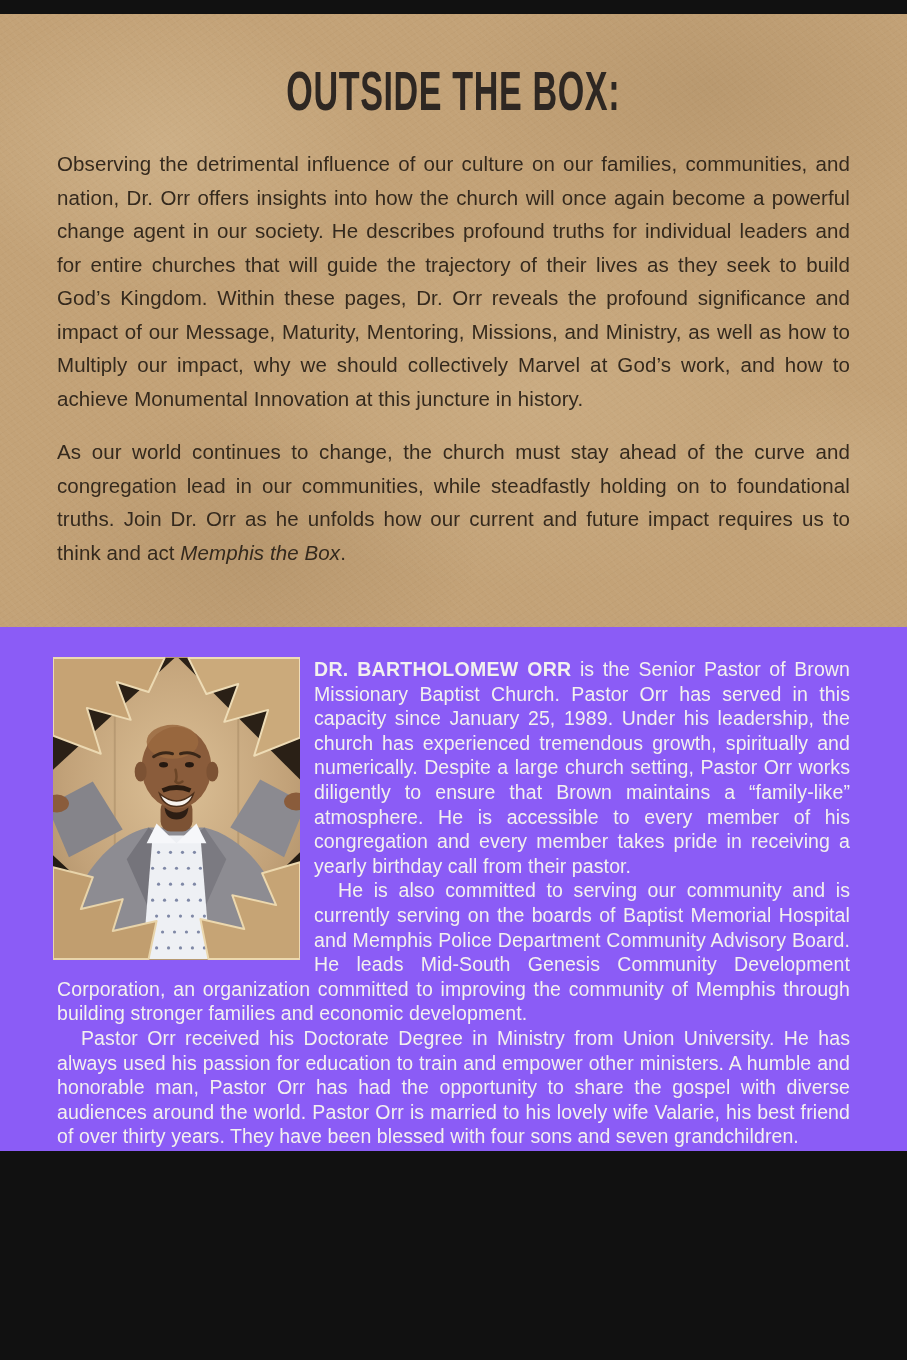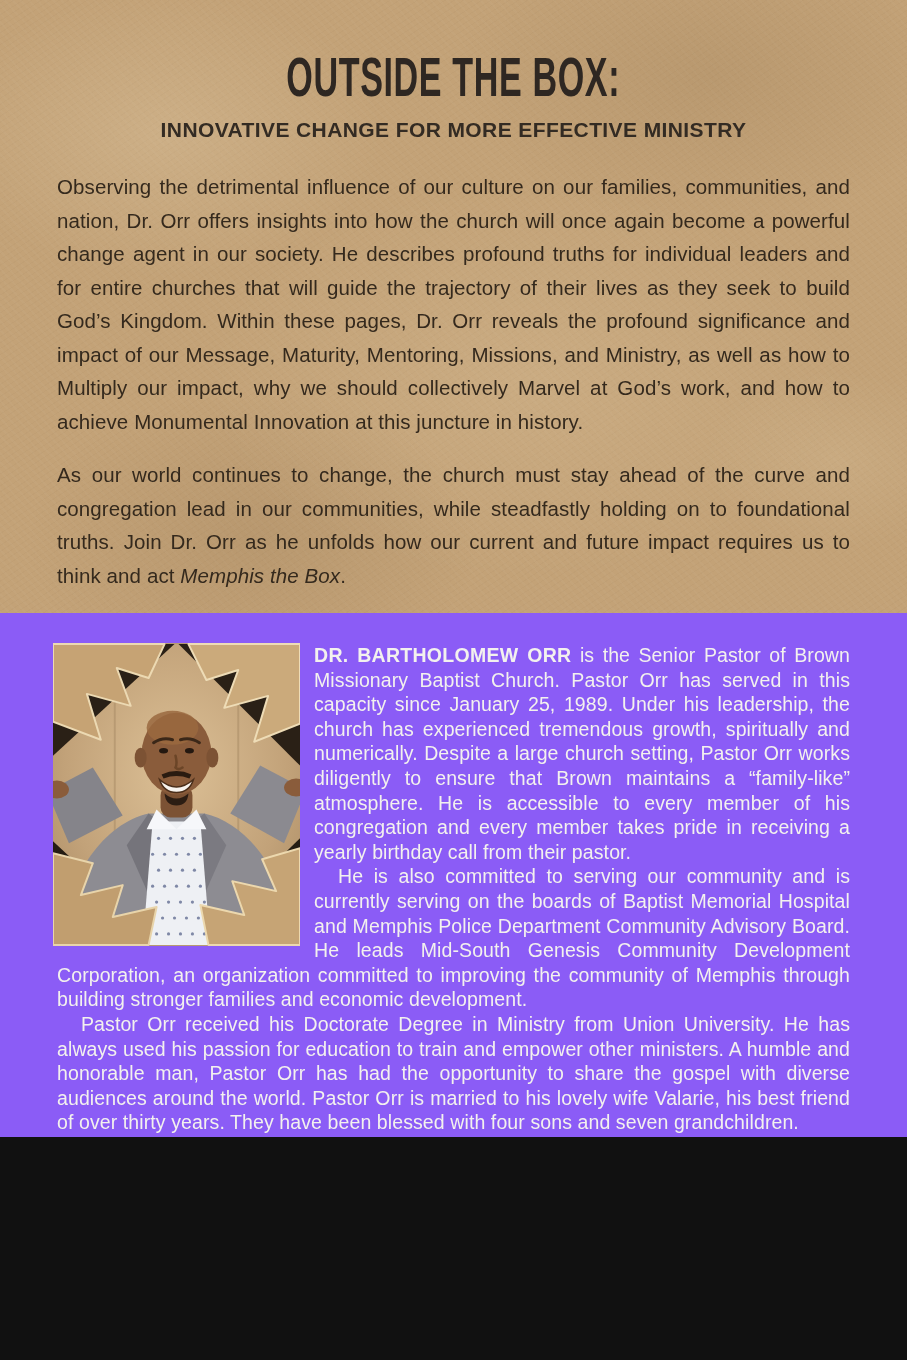--- a/index.html
+++ b/index.html
@@ -1,18 +1,18 @@
 <!DOCTYPE html>
 <html><head>
 <meta charset="utf-8">
 <style>
   * { margin:0; padding:0; box-sizing:border-box; }
   html,body { background:#111; }
   .cover {
-    position:relative; width:907px; height:1137px; margin:0 auto;
+    position:relative; width:907px; height:1137px; margin:14px auto;
     overflow:hidden; font-family:"Liberation Sans", sans-serif;
   }
 
   
   .kraft {
     position:relative; width:100%; height:613px;
     background-color:#c3a277;
     background-image:
       radial-gradient(ellipse 340px 220px at 18% 22%, rgba(255,243,214,.16), transparent 65%),
       radial-gradient(ellipse 420px 260px at 78% 12%, rgba(116,88,54,.13), transparent 60%),
@@ -94,21 +94,20 @@
 </style>
 </head>
 <body>
 
 <div class="cover">
 
   <div class="kraft">
     <div class="title-wrap">
       <div class="book-title">OUTSIDE THE BOX:</div>
     </div>
-    <div class="book-subtitle">INNOVATIVE CHANGE FOR MORE EFFECTIVE MINISTRY</div>
     <div class="synopsis">
       <p>Observing the detrimental influence of our culture on our families, communities, and nation, Dr. Orr offers insights into how the church will once again become a powerful change agent in our society. He describes profound truths for individual leaders and for entire churches that will guide the trajectory of their lives as they seek to build God’s Kingdom. Within these pages, Dr. Orr reveals the profound significance and impact of our Message, Maturity, Mentoring, Missions, and Ministry, as well as how to Multiply our impact, why we should collectively Marvel at God’s work, and how to achieve Monumental Innovation at this juncture in history.</p>
       <p><span>As our world continues to change, the church must stay ahead of the curve and congregation lead in our communities, while steadfastly holding on to foundational truths. Join Dr. Orr as he unfolds how our current and future impact requires us to think and act </span><span class="italic">Memphis the Box</span><span>.</span></p>
     </div>
   </div>
 
   <div class="black">
     <div class="bio">
       <div class="author-photo">
 

